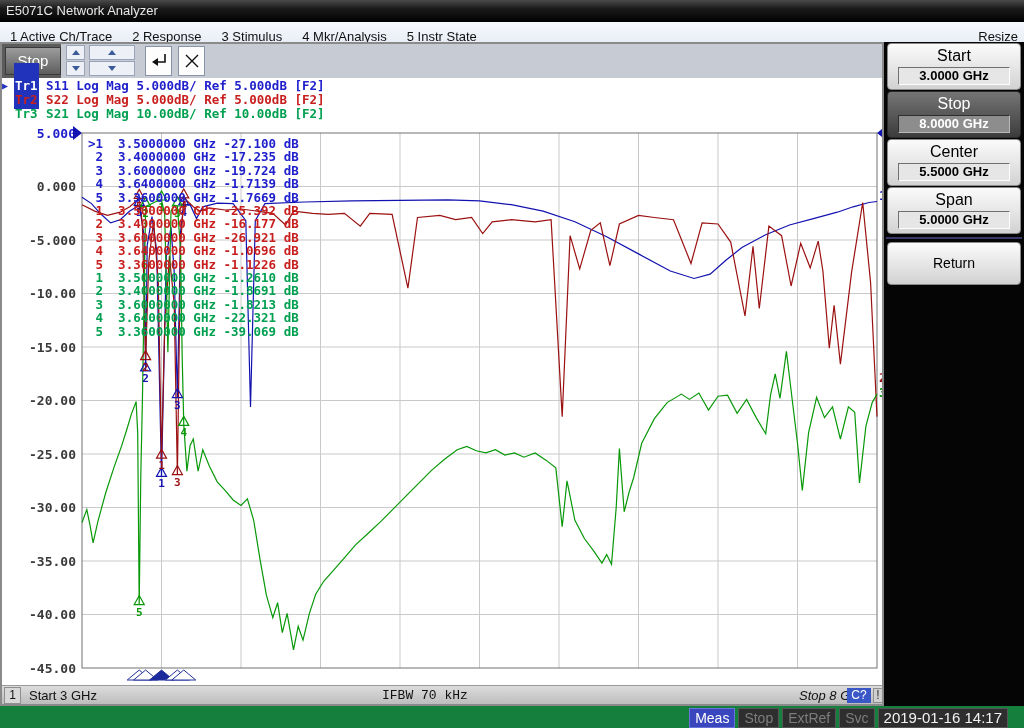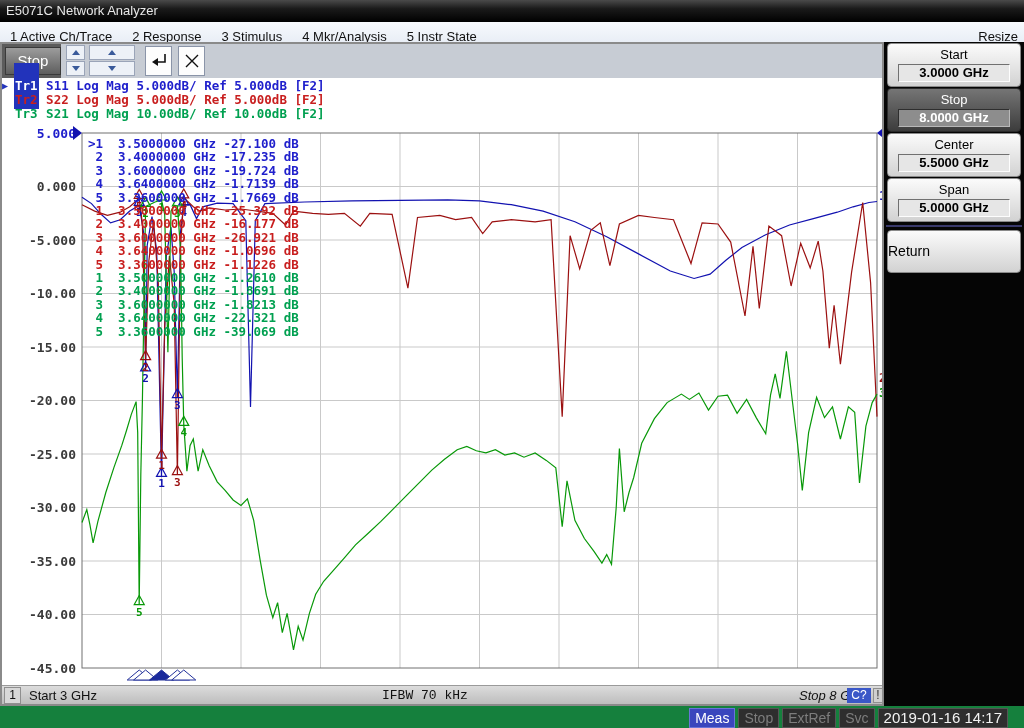--- a/index.html
+++ b/index.html
@@ -74,29 +74,29 @@
   .stat-meas{background:#3946bd;color:#fff;border-color:#6a74d8;}
   .stat-date{color:#f2f2f2;font-size:15px;border-color:#555;margin-right:16px;}
 
   
   .sidebar{position:absolute;left:884px;top:42px;width:140px;height:664px;background:#050505;}
   .sk-header{margin:2px 2px 6px 2px;height:30px;background:linear-gradient(#52528c,#1b1b40);
              border:1px solid #7a7aa8;border-radius:4px 4px 0 0;color:#fff;font-size:14px;
              text-align:center;line-height:30px;}
   .softkey{margin:1px 3px;border-radius:4px;border:1px solid #8a8a8a;
            background:linear-gradient(#fbfbfb,#d2d2d2);padding:3px 0 4px 0;}
-  .softkey .sk-label{text-align:center;font-size:13px;color:#000;}
+  .softkey .sk-label{text-align:center;font-size:16px;color:#000;}
   .sk-value{margin:2px 10px 0 10px;height:16px;background:#e6e6e6;
             border:1px solid;border-color:#707070 #fdfdfd #fdfdfd #707070;
             text-align:center;line-height:16px;font-size:13px;font-weight:bold;color:#000;}
   .softkey.active{background:linear-gradient(#757575,#3c3c3c);border-color:#2a2a2a;}
   .softkey.active .sk-label{color:#fff;}
   .softkey.active .sk-value{background:#8d8d8d;color:#fff;border-color:#2e2e2e #b8b8b8 #b8b8b8 #2e2e2e;}
   .sk-sep{height:2px;background:#38386a;margin:3px 2px;}
-  .softkey.return-key{height:34px;display:flex;align-items:center;justify-content:flex-start;}
+  .softkey.return-key{height:34px;display:flex;align-items:center;justify-content:center;}
   .softkey.return-key .sk-label{font-size:14px;}
 </style>
 </head>
 <body>
 
 <div class="screen">
 
   <div class="titlebar">
     <span>E5071C Network Analyzer</span>
   </div>

